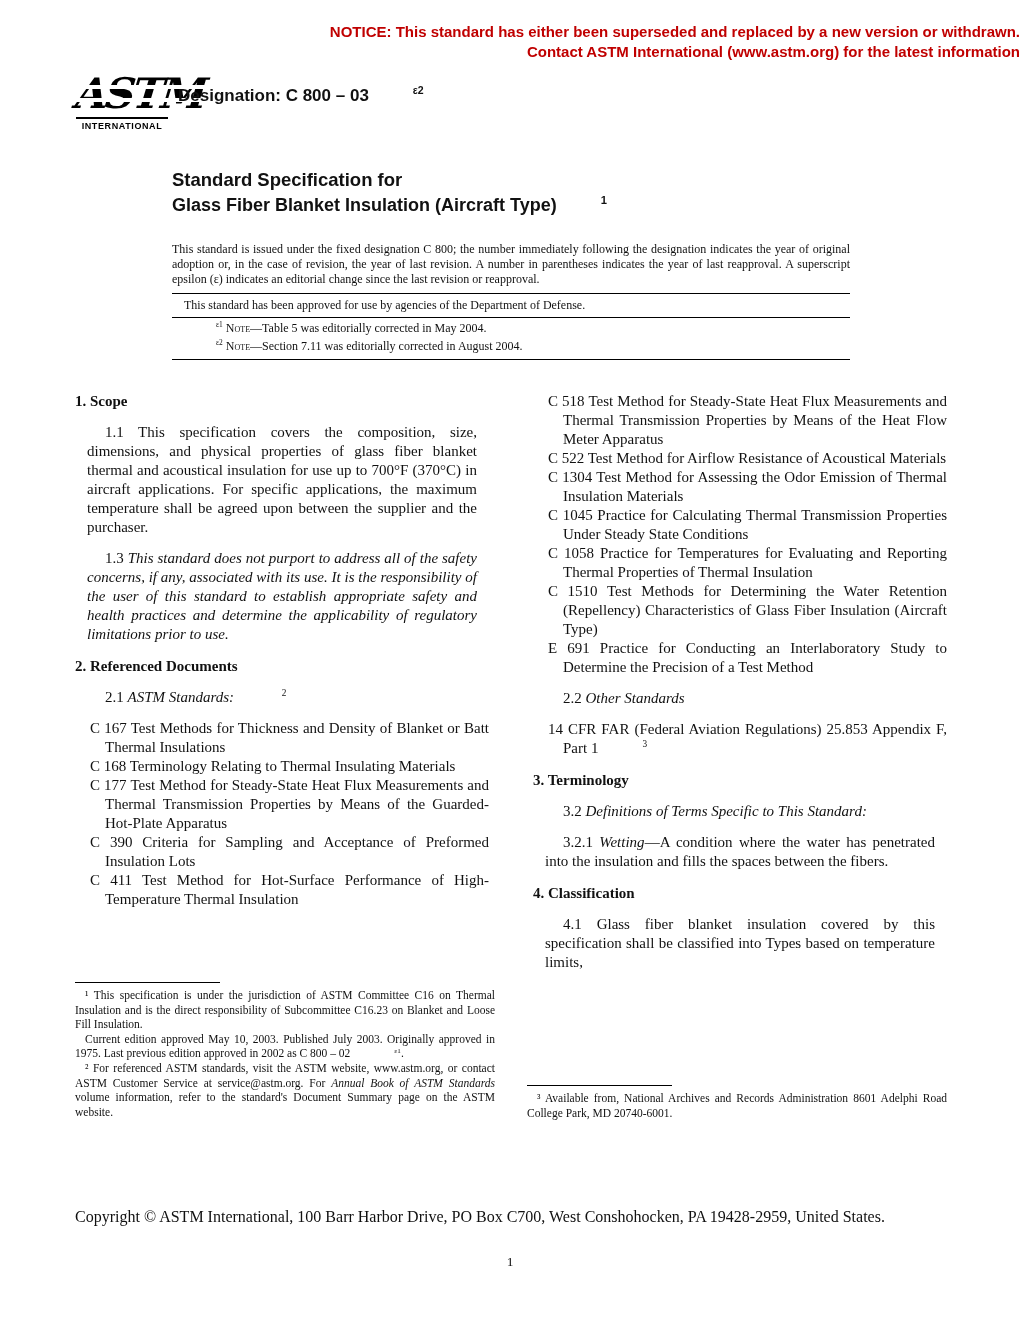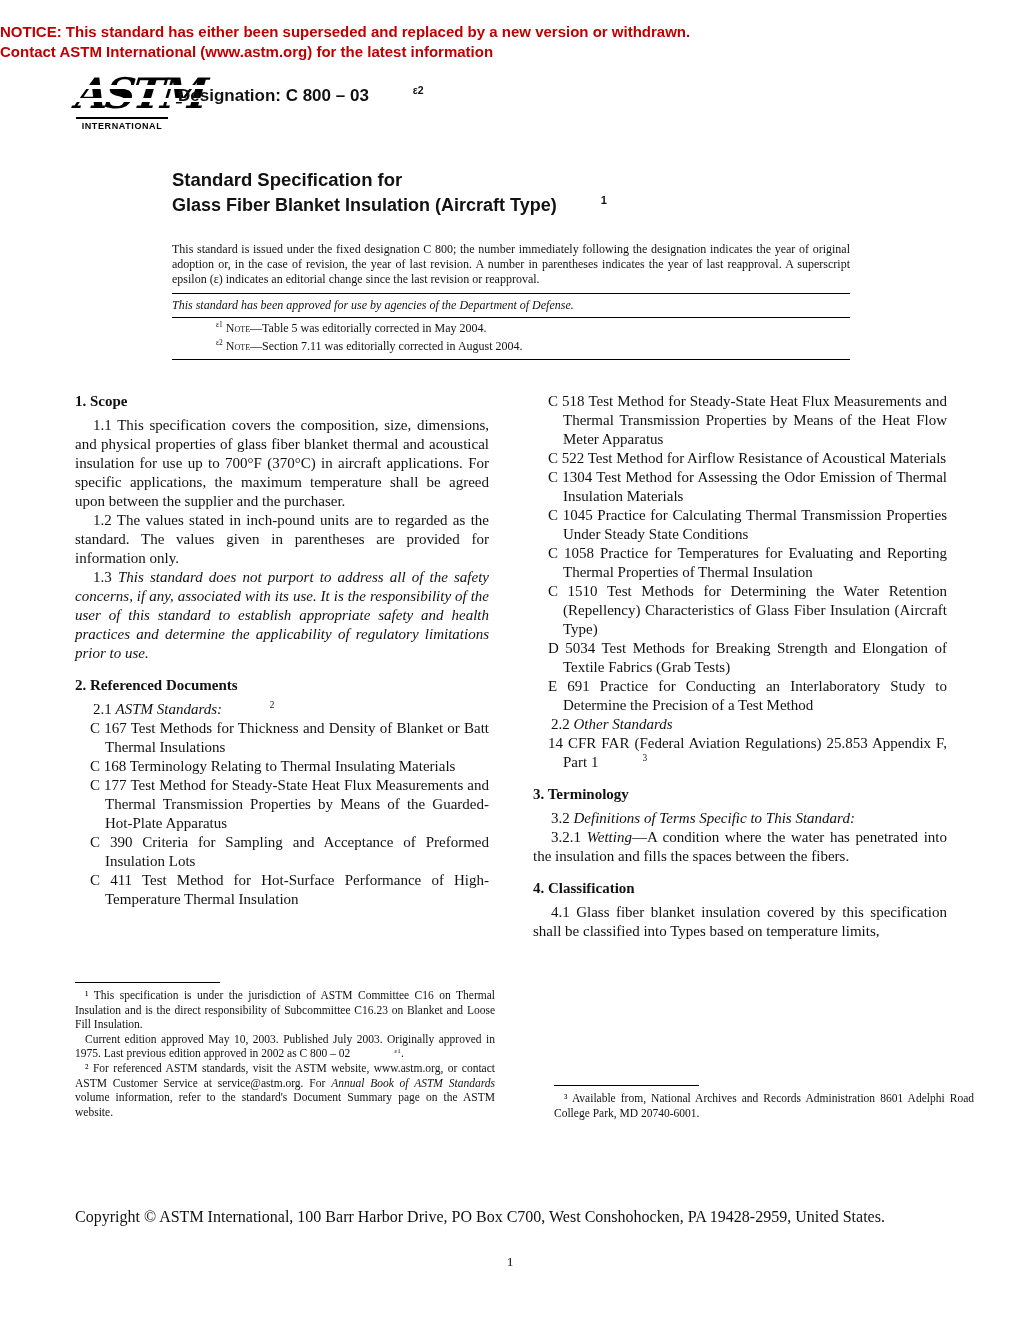--- a/index.html
+++ b/index.html
@@ -6,21 +6,21 @@
   html,body { background:#ffffff; }
   .page {
     position:relative; width:1020px; height:1320px; background:#fff;
     font-family:"Liberation Serif", serif; color:#111; overflow:hidden;
   }
   sup { font-size:0.62em; vertical-align:super; line-height:0;padding-left:44px; }
   .sc { font-variant:small-caps; }
 
   
   .notice {
-    position:absolute; top:22px; left:0; width:100%; text-align:left;
+    position:absolute; top:22px; left:0; width:100%; text-align:right;
     color:#c00000; font-family:"Liberation Sans", sans-serif;
     font-weight:bold; font-size:15px; line-height:1.3;
   }
 
   
   .logo { position:absolute; left:76px; top:72px; width:92px; text-align:center; }
   .logo-astm {
     position:relative; display:inline-block; font-family:"DejaVu Serif", serif;
     font-weight:bold; font-style:italic; font-size:42px; line-height:44px;
     letter-spacing:-3px; transform:skewX(-6deg); color:#000;
@@ -41,38 +41,38 @@
     position:absolute; left:172px; top:168px;
     font-family:"Liberation Sans", sans-serif; font-weight:bold; line-height:1.35;
   }
   .t1 { font-size:18.5px; }
   .t2 { font-size:18px; }
 
   
   .issuance { position:absolute; left:172px; top:242px; width:678px; font-size:12px; line-height:15px; }
   .iss-para { text-align:justify; margin-bottom:6px; }
   .rule { border-top:1px solid #000; }
-  .dod { font-style:italic; margin:4px 0 4px; }
+  .dod { margin:4px 12px 4px; }
   .note { margin-top:3px; }
   .note:last-of-type { margin-bottom:5px; }
 
   
   .columns { position:absolute; left:75px; top:392px; width:872px; display:flex; gap:44px; font-size:15px; line-height:19px; }
   .col { width:420px; }
   .col h2 { font-size:15px; margin:13px 0 5px; }
   .col > h2:first-child { margin-top:0; }
-  p.body { text-indent:18px; text-align:justify; margin:0; }
+  p.body { text-indent:18px; text-align:justify; margin:12px; }
   p.ref { padding-left:30px; text-indent:-15px; text-align:justify; margin:0; }
 
   
   .fn { position:absolute; width:420px; font-size:11.5px; line-height:14.6px; text-align:justify; }
   .fn p { text-indent:10px; margin:0; }
   .fn-rule { width:145px; border-top:1px solid #000; margin-bottom:5px; }
   .fn-left { left:75px; top:982px; }
-  .fn-right { left:554px; top:1085px; }
+  .fn-right { left:527px; top:1085px; }
 
   .copyright { position:absolute; left:75px; top:1208px; font-size:16px; }
   .pageno { position:absolute; top:1254px; left:0; width:100%; text-align:center; font-size:13.5px; }
 </style>
 </head>
 <body>
 
 <div class="page">
 
   <div class="notice">
@@ -104,38 +104,36 @@
     <div class="rule"></div>
     <p class="note"><sup>ε1</sup> <span class="sc">Note</span><span>—Table 5 was editorially corrected in May 2004.</span></p>
     <p class="note"><sup>ε2</sup> <span class="sc">Note</span><span>—Section 7.11 was editorially corrected in August 2004.</span></p>
     <div class="rule"></div>
   </div>
 
   <div class="columns">
     <div class="col">
       <h2>1. Scope</h2>
       <p class="body">1.1 This specification covers the composition, size, dimensions, and physical properties of glass fiber blanket thermal and acoustical insulation for use up to 700°F (370°C) in aircraft applications. For specific applications, the maximum temperature shall be agreed upon between the supplier and the purchaser.</p>
-      <p class="body">1.2 The values stated in inch-pound units are to regarded as the standard. The values given in parentheses are provided for information only.</p>
       <p class="body"><span>1.3 </span><i>This standard does not purport to address all of the safety concerns, if any, associated with its use. It is the responsibility of the user of this standard to establish appropriate safety and health practices and determine the applicability of regulatory limitations prior to use.</i></p>
       <h2>2. Referenced Documents</h2>
       <p class="body"><span>2.1 </span><i>ASTM Standards:</i> <sup>2</sup></p>
       <p class="ref">C 167 Test Methods for Thickness and Density of Blanket or Batt Thermal Insulations</p>
       <p class="ref">C 168 Terminology Relating to Thermal Insulating Materials</p>
       <p class="ref">C 177 Test Method for Steady-State Heat Flux Measurements and Thermal Transmission Properties by Means of the Guarded-Hot-Plate Apparatus</p>
       <p class="ref">C 390 Criteria for Sampling and Acceptance of Preformed Insulation Lots</p>
       <p class="ref">C 411 Test Method for Hot-Surface Performance of High-Temperature Thermal Insulation</p>
     </div>
     <div class="col">
       <p class="ref">C 518 Test Method for Steady-State Heat Flux Measurements and Thermal Transmission Properties by Means of the Heat Flow Meter Apparatus</p>
       <p class="ref">C 522 Test Method for Airflow Resistance of Acoustical Materials</p>
       <p class="ref">C 1304 Test Method for Assessing the Odor Emission of Thermal Insulation Materials</p>
       <p class="ref">C 1045 Practice for Calculating Thermal Transmission Properties Under Steady State Conditions</p>
       <p class="ref">C 1058 Practice for Temperatures for Evaluating and Reporting Thermal Properties of Thermal Insulation</p>
       <p class="ref">C 1510 Test Methods for Determining the Water Retention (Repellency) Characteristics of Glass Fiber Insulation (Aircraft Type)</p>
-      <p class="ref">D 5034 Test Methods for Breaking Strength and Elongation of Textile Fabrics (Grab Tests)</p>
       <p class="ref">E 691 Practice for Conducting an Interlaboratory Study to Determine the Precision of a Test Method</p>
       <p class="body"><span>2.2 </span><i>Other Standards</i></p>
       <p class="ref"><span>14 CFR FAR (Federal Aviation Regulations) 25.853 Appendix F, Part 1</span><sup>3</sup></p>
       <h2>3. Terminology</h2>
       <p class="body"><span>3.2 </span><i>Definitions of Terms Specific to This Standard:</i></p>
       <p class="body"><span>3.2.1 </span><i>Wetting</i><span>—A condition where the water has penetrated into the insulation and fills the spaces between the fibers.</span></p>
       <h2>4. Classification</h2>
       <p class="body">4.1 Glass fiber blanket insulation covered by this specification shall be classified into Types based on temperature limits,</p>
     </div>
   </div>

